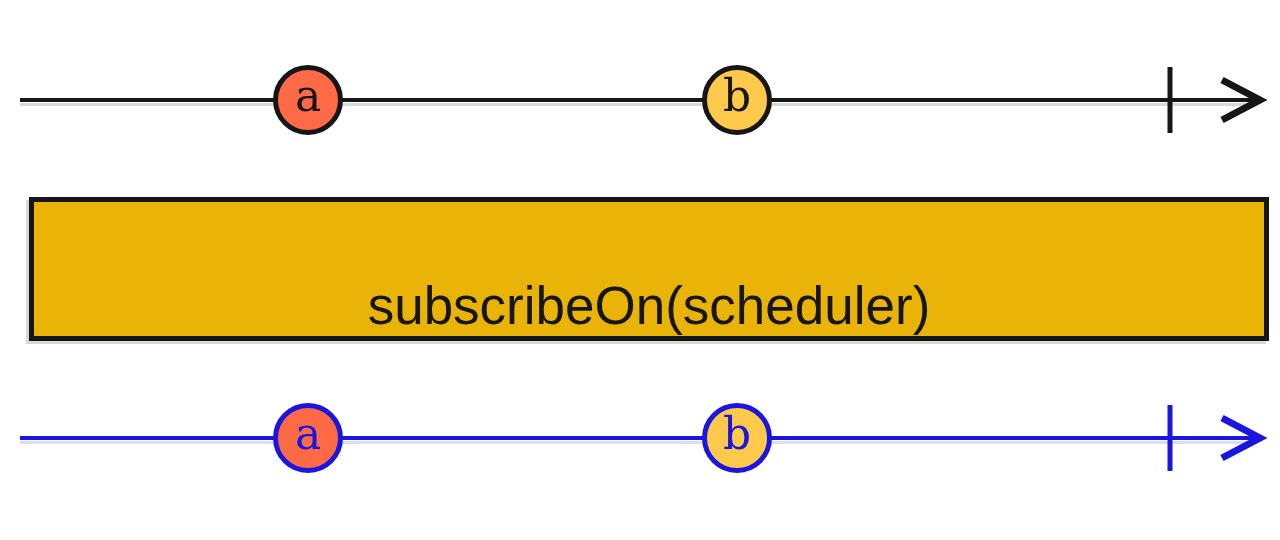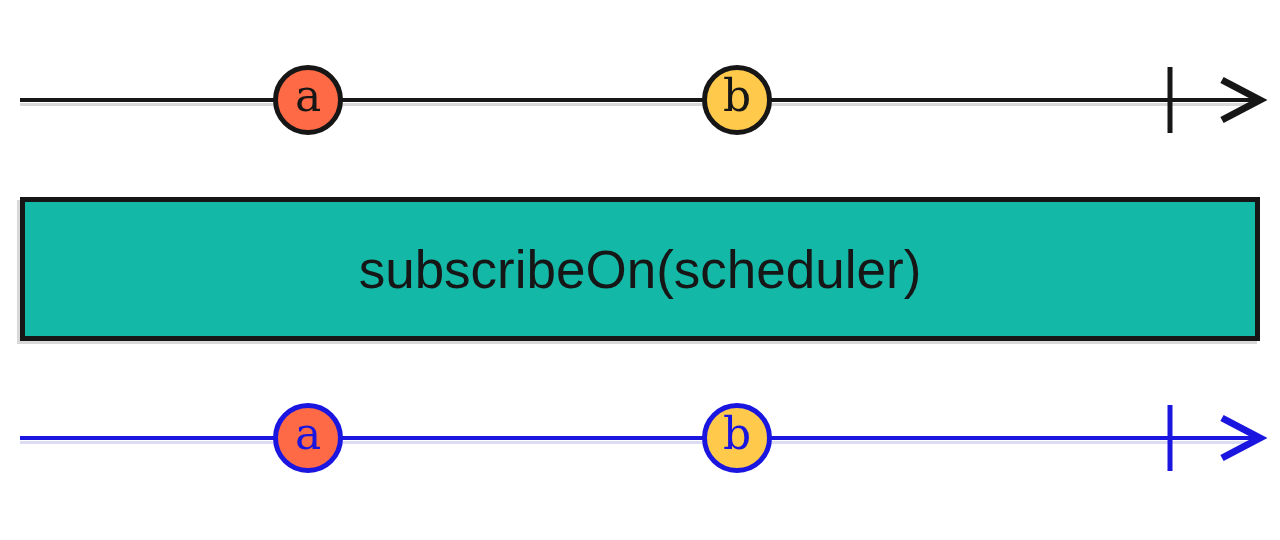--- a/index.html
+++ b/index.html
@@ -26,29 +26,29 @@
   .lw7 { stroke-width: 7; fill: none; stroke-linecap: butt; stroke-linejoin: miter; }
   .lw3 { stroke-width: 3; }
   .marble-circle { stroke-width: 5; }
   .marble-letter {
     font-family: "DejaVu Serif", serif;
     font-size: 44px;
     text-anchor: middle;
   }
   .op-box {
     position: absolute;
-    left: 20px;
+    left: 29px;
     top: 197px;
     width: 1230px;   
     height: 134px;   
     border: 5px solid #161616;
-    background: #14b8a6;
+    background: #eab308;
     box-shadow: -3px 3px 0 #d8d8d8;
     display: flex;
-    align-items: center;
+    align-items: flex-end;
     justify-content: center;
   }
   .op-label {
     font-family: "Liberation Sans", sans-serif;
     font-size: 53px;
     color: #161616;
     letter-spacing: 0px;
     white-space: nowrap;
   }
 </style>

